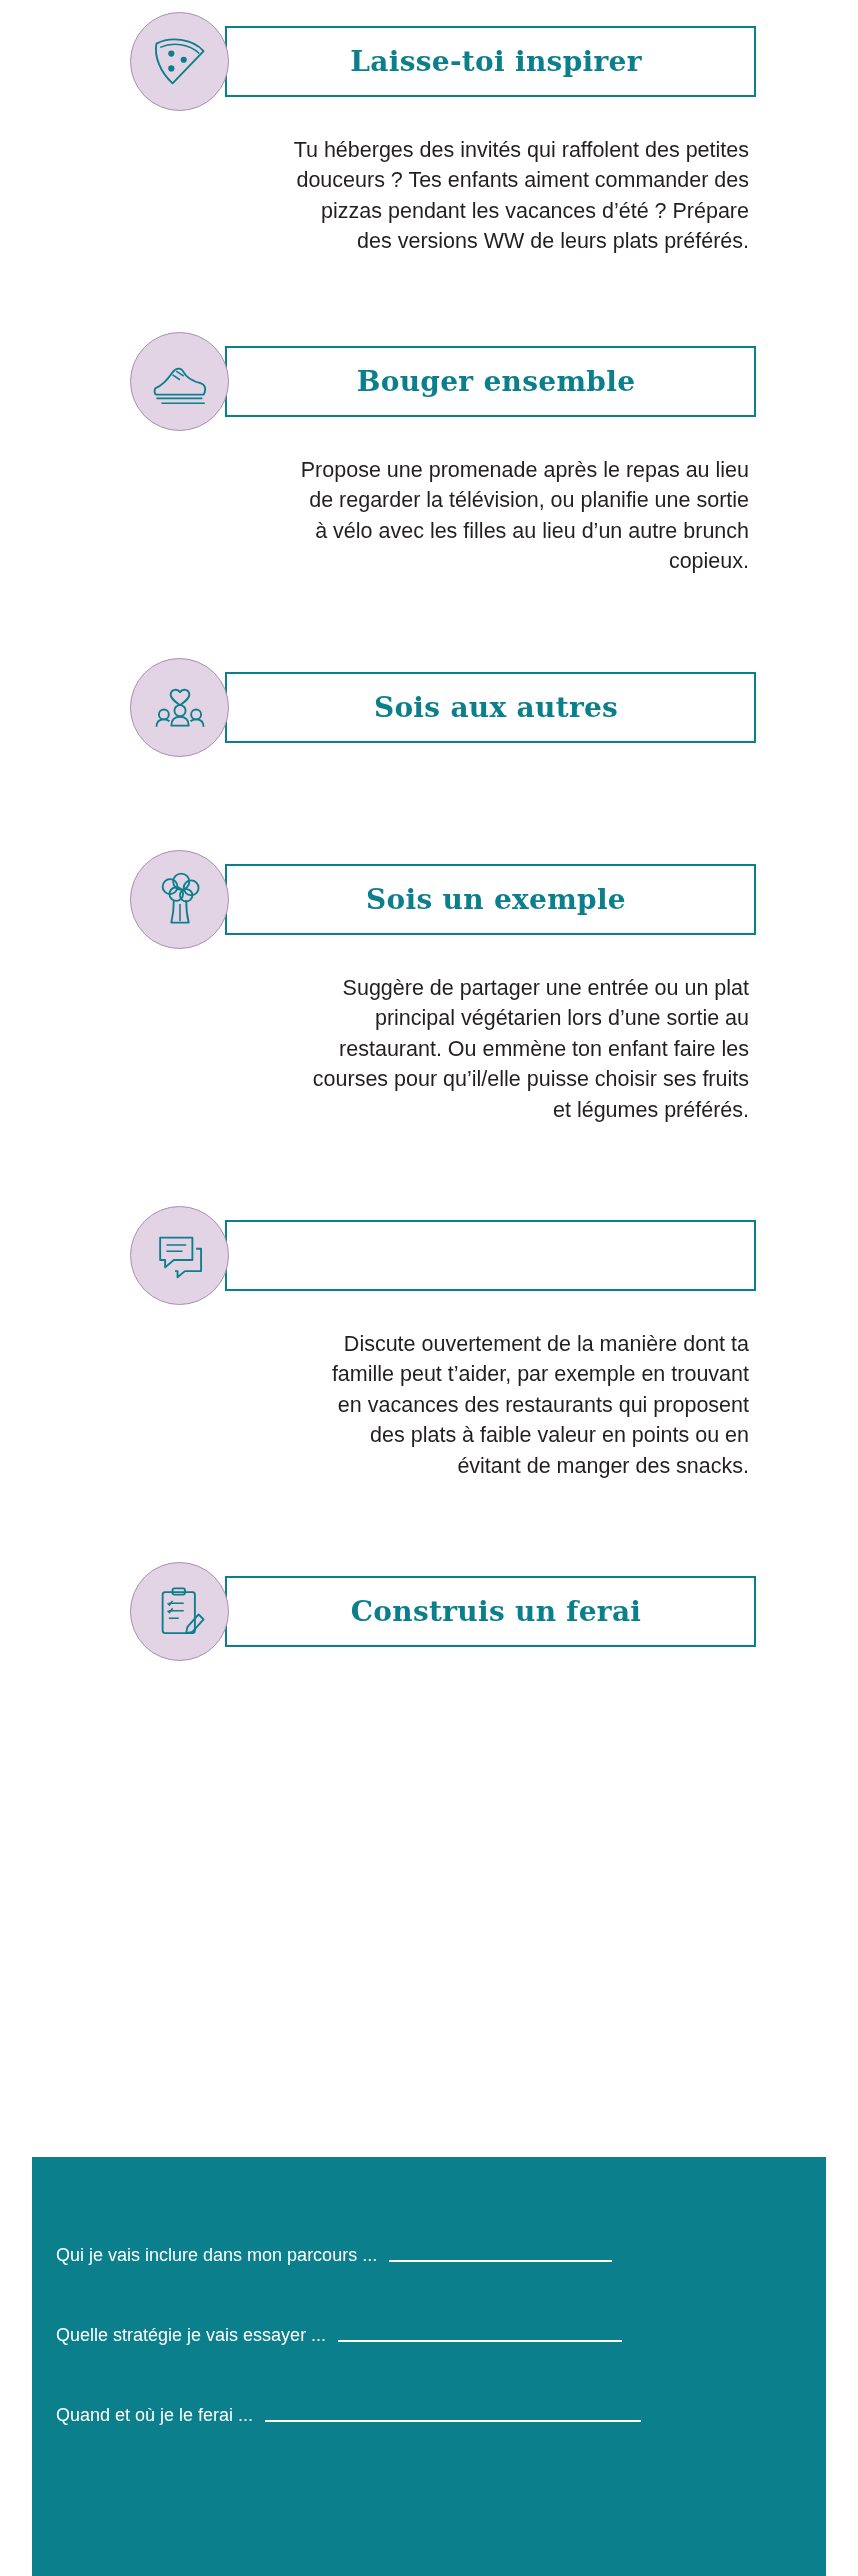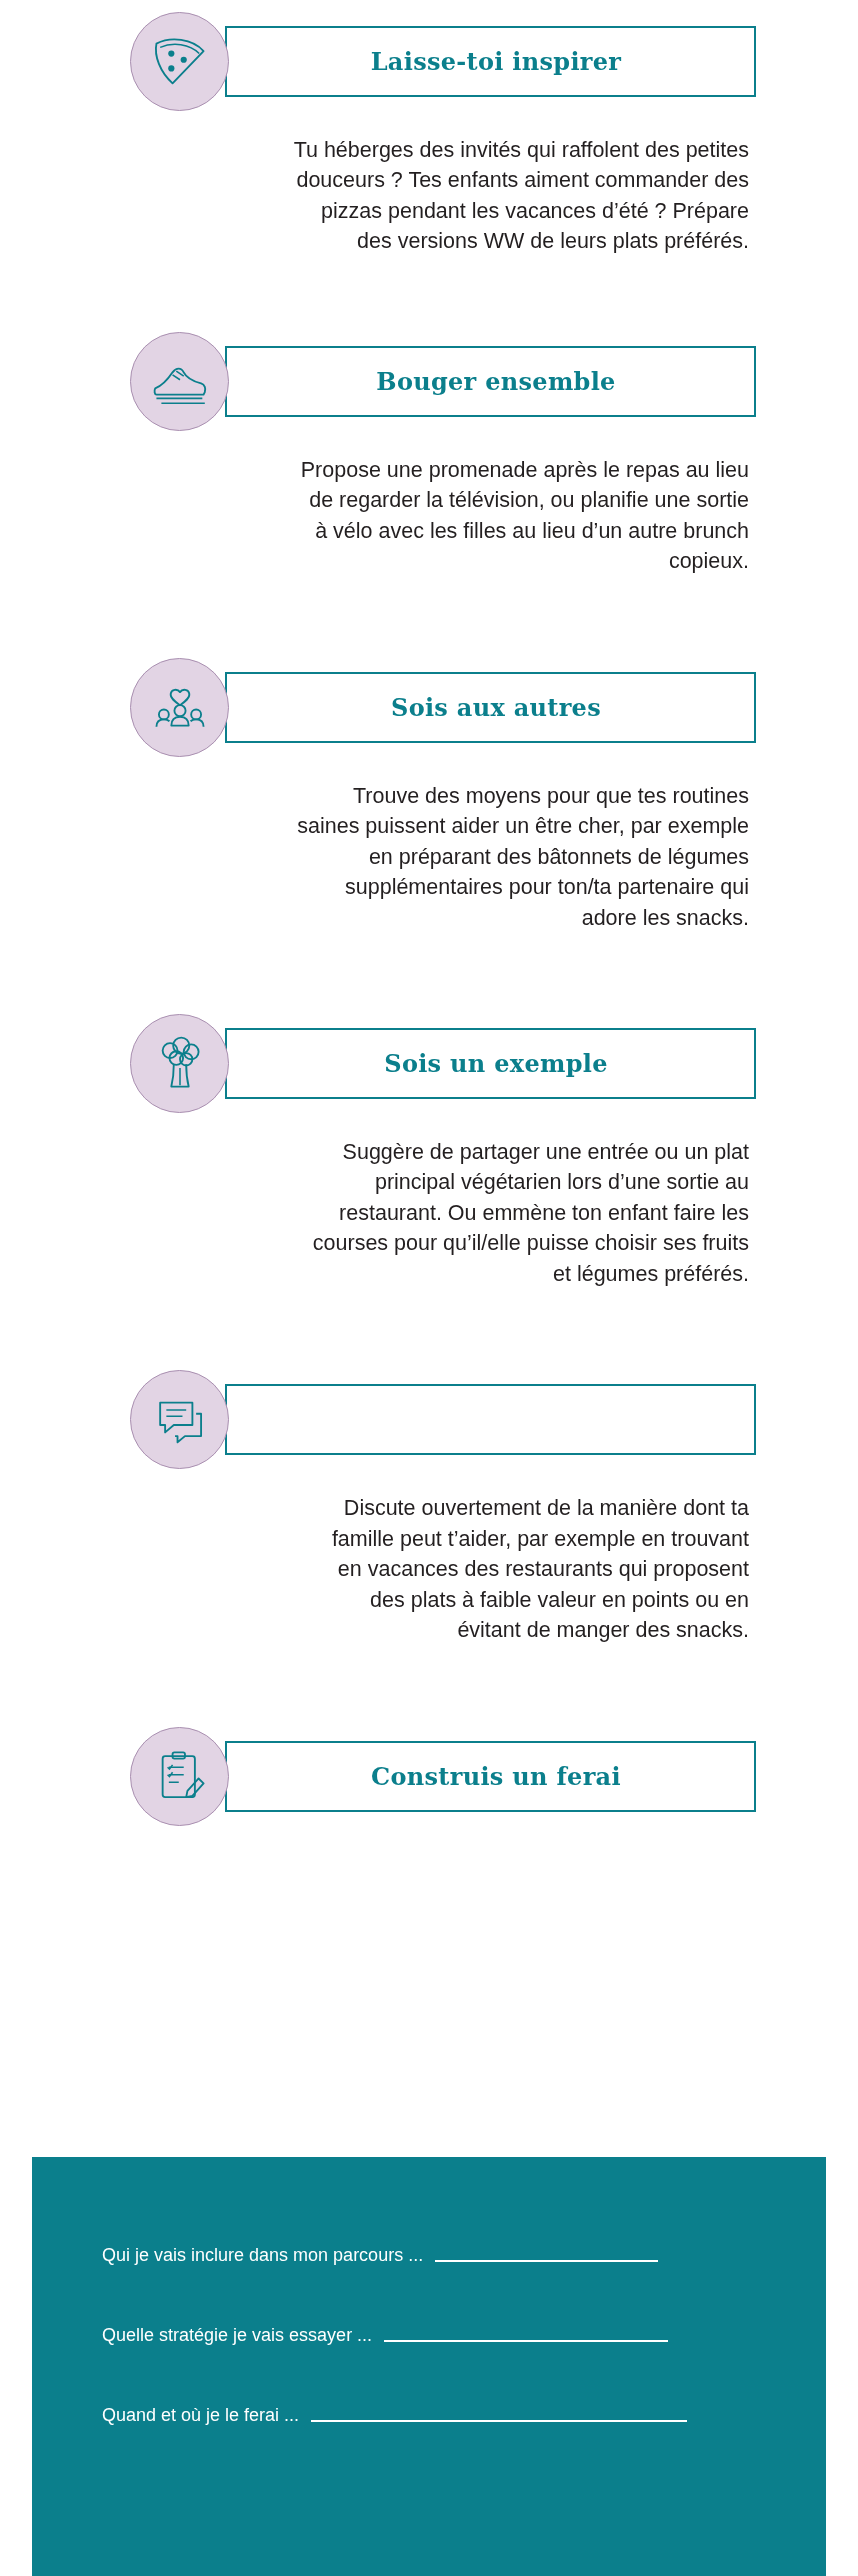--- a/index.html
+++ b/index.html
@@ -45,21 +45,21 @@
     left: 284px;
     top: 26px;
     width: 424px;
     height: 71px;
     display: flex;
     align-items: center;
     justify-content: center;
     color: #0b7f8c;
     font-family: "DejaVu Serif", serif;
     font-weight: bold;
-    font-size: 24px;
+    font-size: 28px;
     letter-spacing: 0.3px;
     white-space: nowrap;
   }
   
   .badge {
     position: absolute;
     left: 130px;
     top: 11.8px;
     width: 99px;
     height: 99px;
@@ -94,21 +94,21 @@
     left: 32px;
     top: 2157px;
     width: 794px;
     height: 419px;
     background: #0b7f8c;
   }
   .plan-lines {
     position: absolute;
     left: 0; top: 0;
     width: 794px;
-    padding: 81px 0 0 70px;
+    padding: 81px 0 0 24px;
   }
   .plan-line {
     display: flex;
     align-items: flex-end;
     margin-bottom: 52px;
     height: 28px;
   }
   .plan-label {
     color: #ffffff;
     font-size: 18px;
@@ -183,25 +183,20 @@
           <path d="M50 26 C46 20 36 21 35 29 C34 36 43 42 50 47 C57 42 66 36 65 29 C64 21 54 20 50 26 Z" stroke-linejoin="round"></path>
           <circle cx="50" cy="56" r="9"></circle>
           <path d="M36 80 C36 70 42 66 50 66 C58 66 64 70 64 80 Z" stroke-linejoin="round"></path>
           <circle cx="24" cy="62" r="8"></circle>
           <path d="M12 82 C12 73 17 70 24 70 C28 70 31 71 33 73" stroke-linejoin="round"></path>
           <circle cx="76" cy="62" r="8"></circle>
           <path d="M88 82 C88 73 83 70 76 70 C72 70 69 71 67 73" stroke-linejoin="round"></path>
         </svg>
       </div>
     </div>
-    <div class="body-text">Trouve des moyens pour que tes routines
-saines puissent aider un être cher, par exemple
-en préparant des bâtonnets de légumes
-supplémentaires pour ton/ta partenaire qui
-adore les snacks.</div>
   </div>
 
   <div class="gap-b"></div>
 
   <div class="section">
     <div class="head-row">
       <div class="bar"></div>
       <div class="bar-title">Sois un exemple</div>
       <div class="badge">
         <svg width="62" height="62" viewBox="0 0 100 100" fill="none" stroke="#0b7f8c" stroke-width="3">

